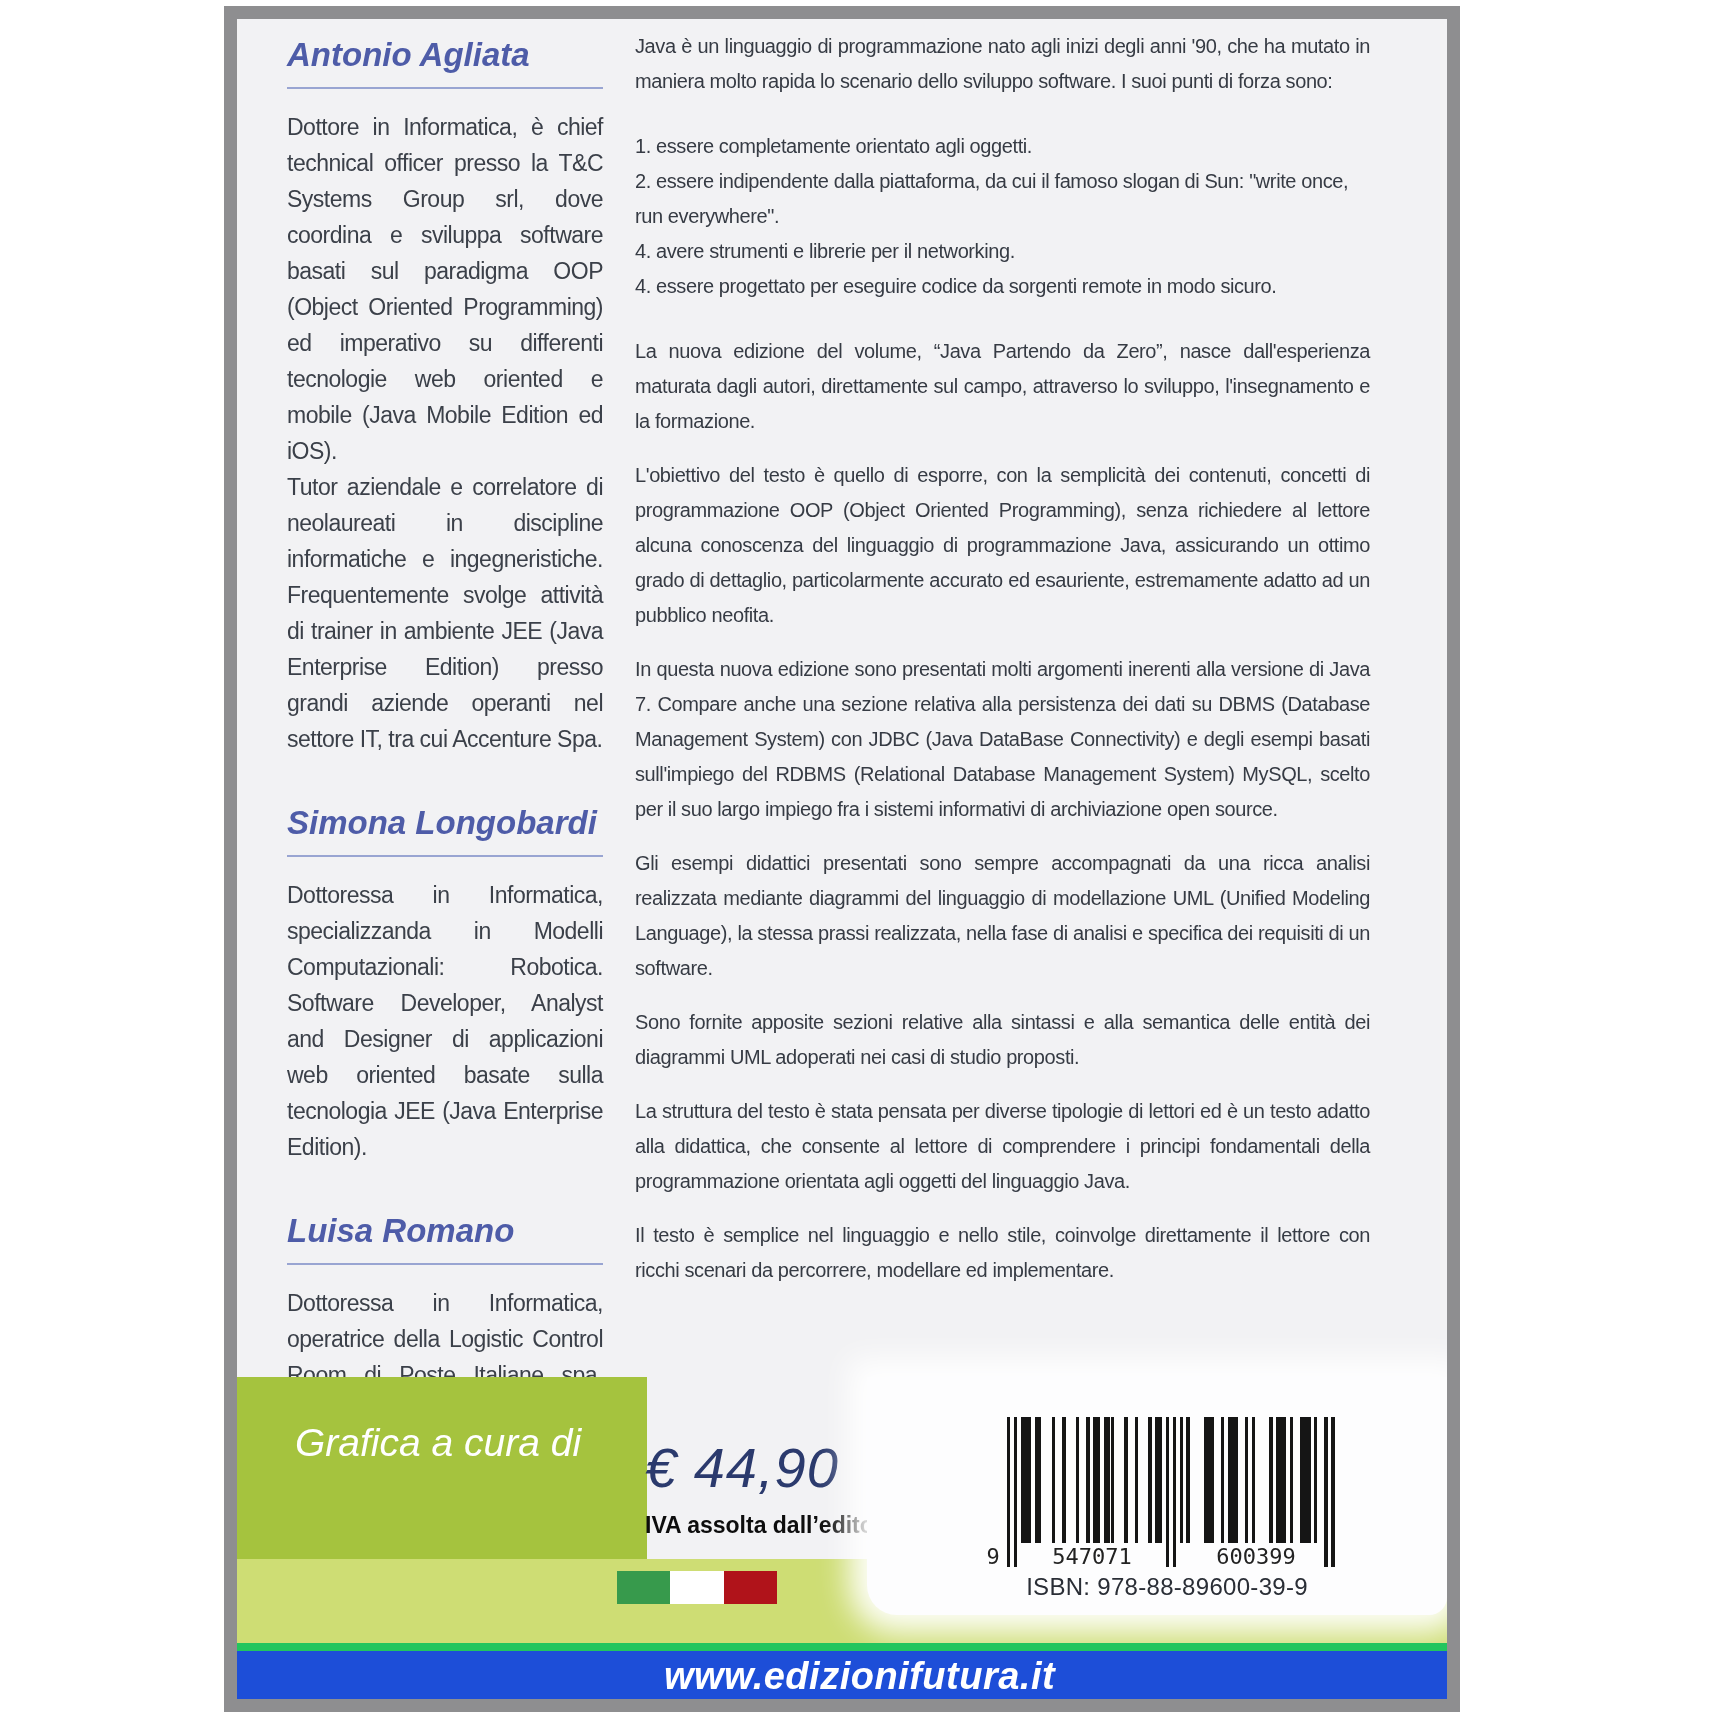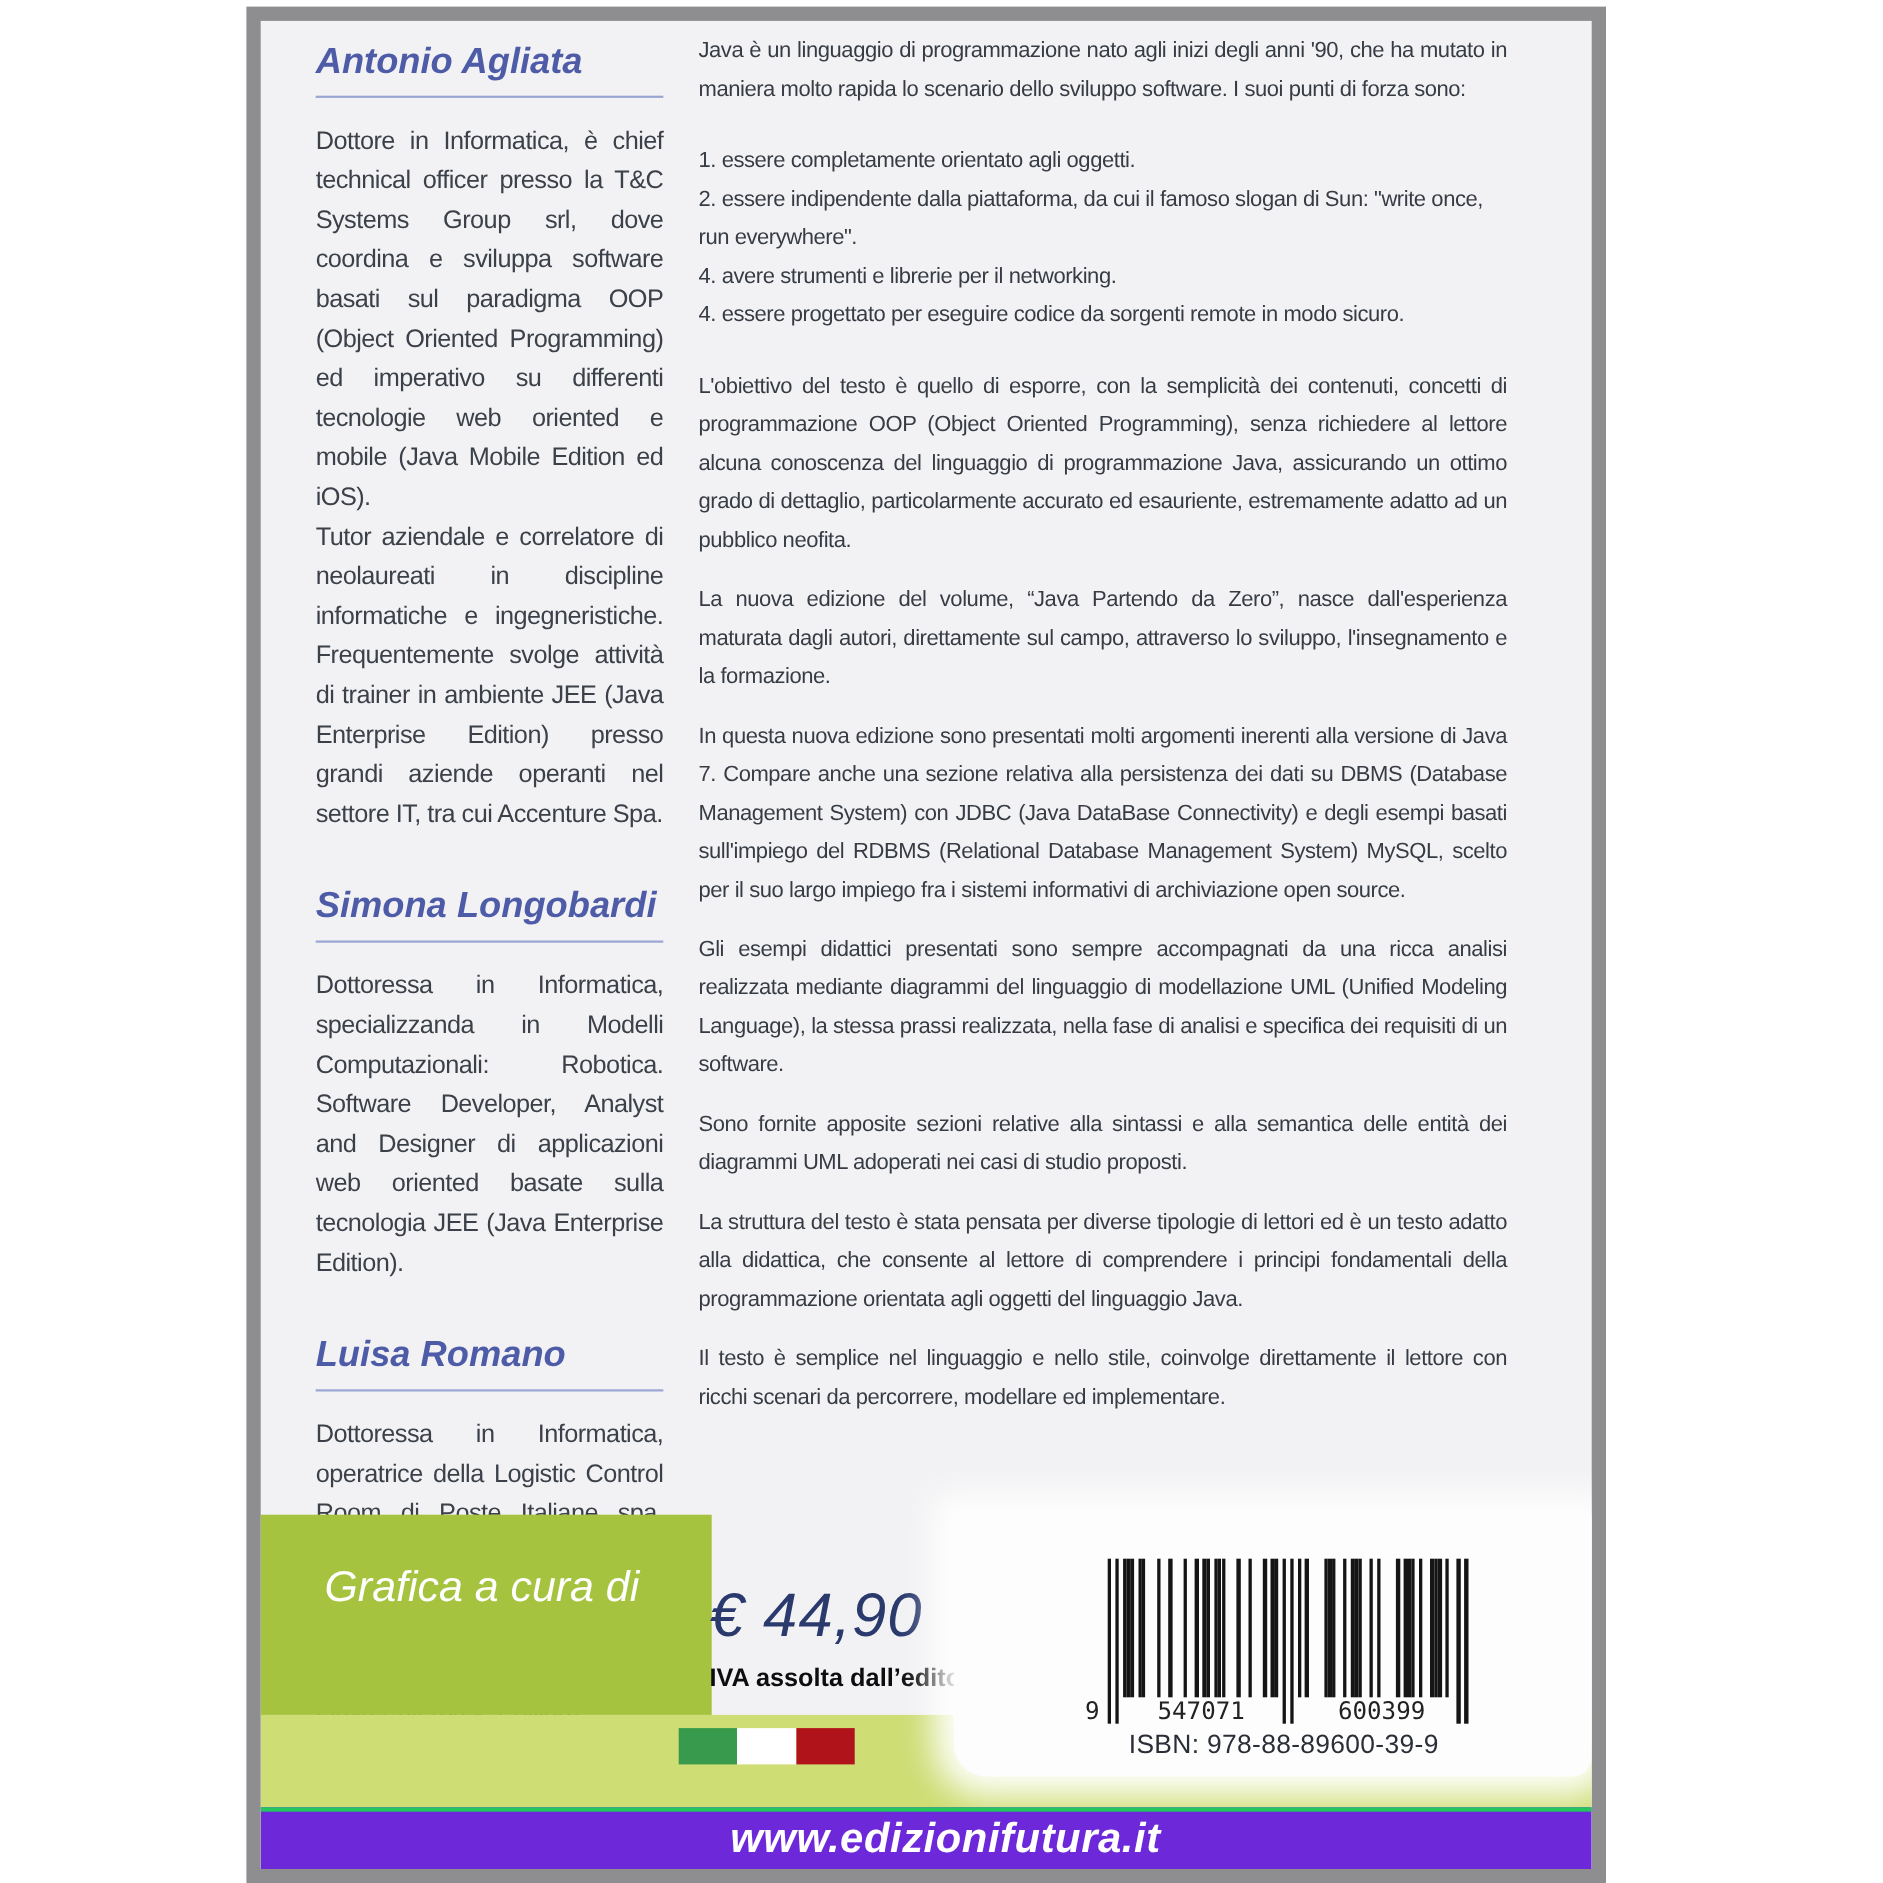--- a/index.html
+++ b/index.html
@@ -92,21 +92,21 @@
   .bc-prefix { left:-24px; width:20px; }
   .bc-g1 { left:14px;  width:142px; }
   .bc-g2 { left:178px; width:142px; }
   .isbn-text {
     position:absolute; left:90px; top:196px; width:420px;
     text-align:center; font-size:24px; letter-spacing:0.3px; color:#2a2e36;
   }
 
   .footer-band {
     position:absolute; left:0; top:1624px; width:100%; height:58px;
-    background:#6d28d9; border-top:4px solid #22c55e;padding-left:35px;
+    background:#1d4ed8; border-top:8px solid #22c55e;padding-left:35px;
   }
   .website {
     display:block; text-align:center; line-height:50px;
     font-size:38px; font-weight:bold; font-style:italic; color:#ffffff;
     letter-spacing:0.5px;
   }
 </style>
 </head>
 <body>
 
@@ -139,22 +139,22 @@
     <main class="right-col">
       <p>Java è un linguaggio di programmazione nato agli inizi degli anni '90, che ha mutato in maniera molto rapida lo scenario dello sviluppo software. I suoi punti di forza sono:</p>
 
       <div class="strengths">
         <p>1. essere completamente orientato agli oggetti.</p>
         <p>2. essere indipendente dalla piattaforma, da cui il famoso slogan di Sun: "write once, run everywhere".</p>
         <p>4. avere strumenti e librerie per il networking.</p>
         <p>4. essere progettato per eseguire codice da sorgenti remote in modo sicuro.</p>
       </div>
 
+      <p>La nuova edizione del volume, “Java Partendo da Zero”, nasce dall'esperienza maturata dagli autori, direttamente sul campo, attraverso lo sviluppo, l'insegnamento e la formazione.</p>
       <p>L'obiettivo del testo è quello di esporre, con la semplicità dei contenuti, concetti di programmazione OOP (Object Oriented Programming), senza richiedere al lettore alcuna conoscenza del linguaggio di programmazione Java, assicurando un ottimo grado di dettaglio, particolarmente accurato ed esauriente, estremamente adatto ad un pubblico neofita.</p>
-      <p>La nuova edizione del volume, “Java Partendo da Zero”, nasce dall'esperienza maturata dagli autori, direttamente sul campo, attraverso lo sviluppo, l'insegnamento e la formazione.</p>
       <p>In questa nuova edizione sono presentati molti argomenti inerenti alla versione di Java 7. Compare anche una sezione relativa alla persistenza dei dati su DBMS (Database Management System) con JDBC (Java DataBase Connectivity) e degli esempi basati sull'impiego del RDBMS (Relational Database Management System) MySQL, scelto per il suo largo impiego fra i sistemi informativi di archiviazione open source.</p>
       <p>Gli esempi didattici presentati sono sempre accompagnati da una ricca analisi realizzata mediante diagrammi del linguaggio di modellazione UML (Unified Modeling Language), la stessa prassi realizzata, nella fase di analisi e specifica dei requisiti di un software.</p>
       <p>Sono fornite apposite sezioni relative alla sintassi e alla semantica delle entità dei diagrammi UML adoperati nei casi di studio proposti.</p>
       <p>La struttura del testo è stata pensata per diverse tipologie di lettori ed è un testo adatto alla didattica, che consente al lettore di comprendere i principi fondamentali della programmazione orientata agli oggetti del linguaggio Java.</p>
       <p>Il testo è semplice nel linguaggio e nello stile, coinvolge direttamente il lettore con ricchi scenari da percorrere, modellare ed implementare.</p>
     </main>
 
     <div class="green-band"></div>
 
     <div class="credit-panel">

